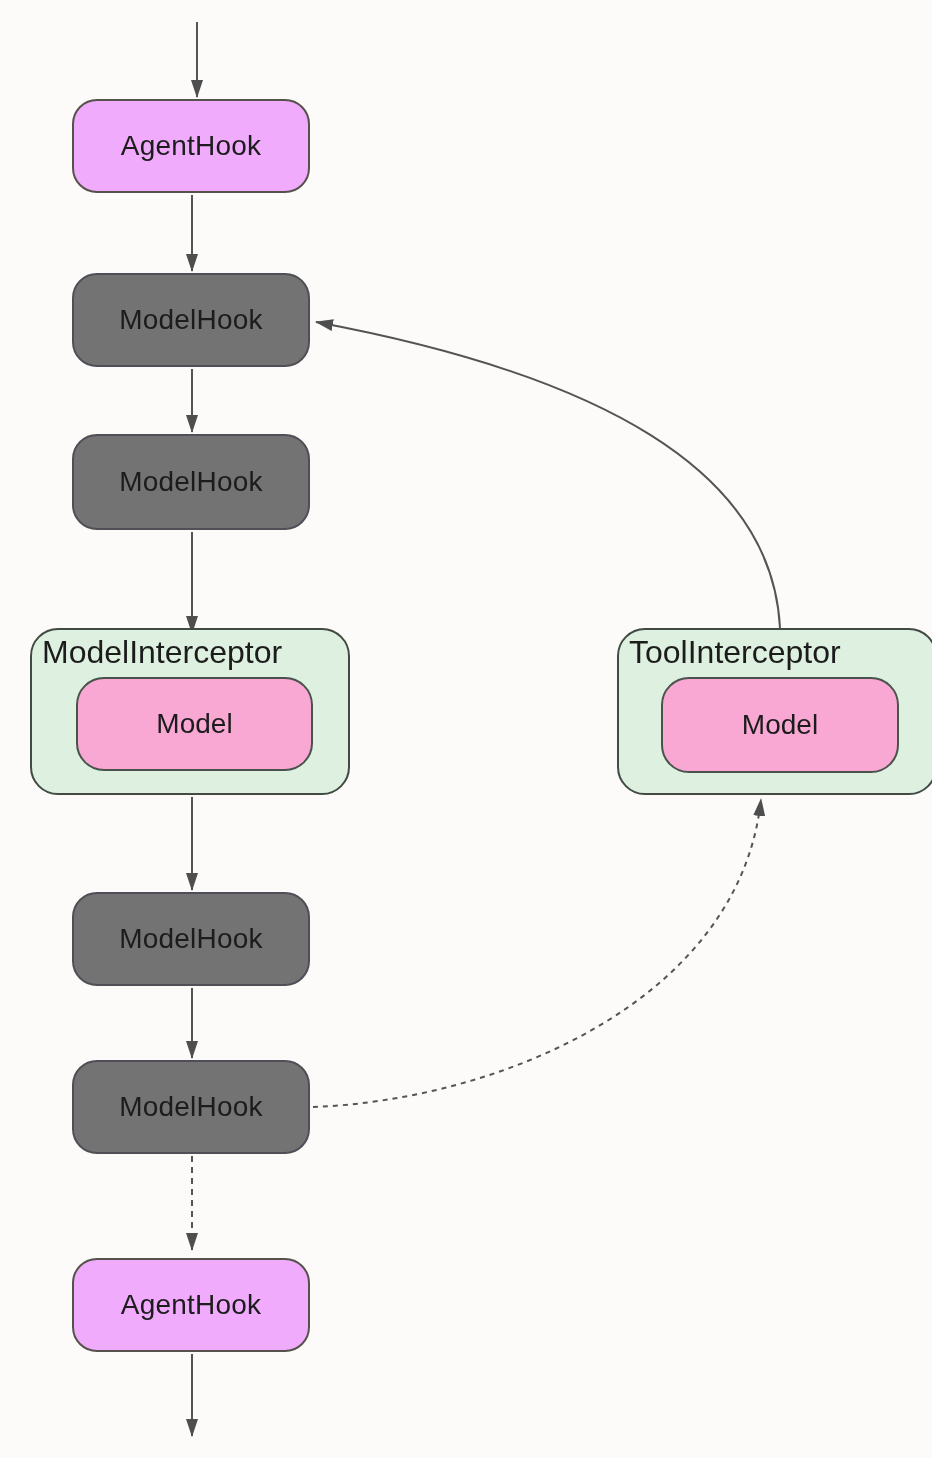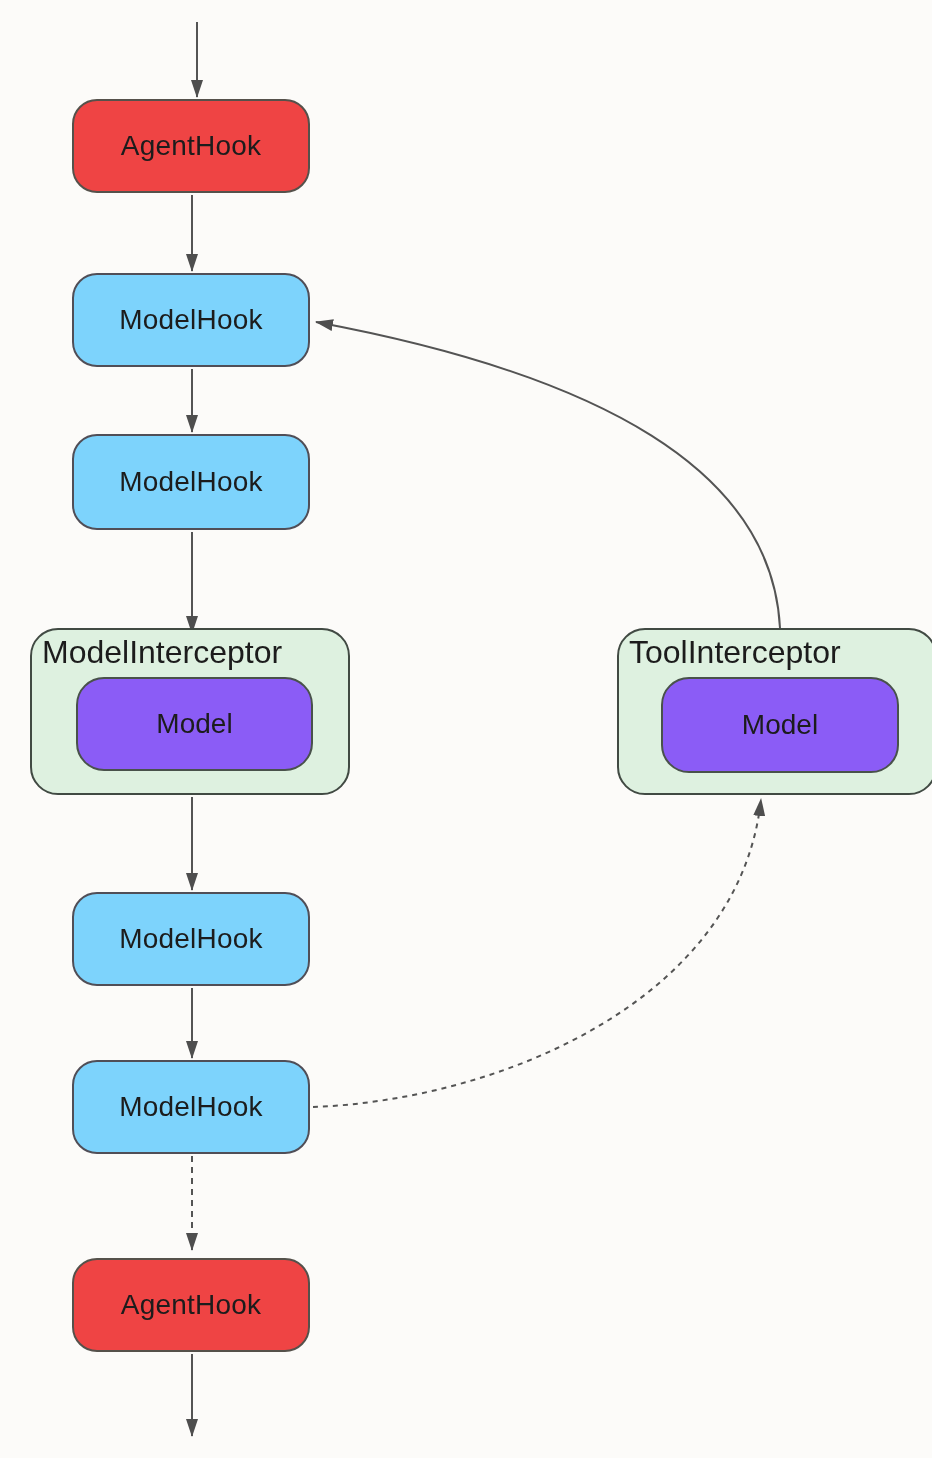--- a/index.html
+++ b/index.html
@@ -26,22 +26,22 @@
     box-sizing: border-box;
     display: flex;
     align-items: center;
     justify-content: center;
     border: 2px solid #4c4c4c;
     border-radius: 25px;
     font-size: 28px;
     color: #1c1c1c;
     letter-spacing: 0.2px;
   }
-  .node.cream  { background: #ef4444; border-color: #55514b; }
-  .node.purple { background: #7dd3fc; border-color: #504e57; }
+  .node.cream  { background: #f0abfc; border-color: #55514b; }
+  .node.purple { background: #737373; border-color: #504e57; }
   .container-box {
     position: absolute;
     box-sizing: border-box;
     background: #def1e0;
     border: 2px solid #414a43;
     border-radius: 28px;
   }
   .container-label {
     position: absolute;
     left: 10px;
@@ -50,21 +50,21 @@
     color: #1c1c1c;
     line-height: 1.1;
     white-space: nowrap;
   }
   .inner-box {
     position: absolute;
     box-sizing: border-box;
     display: flex;
     align-items: center;
     justify-content: center;
-    background: #8b5cf6;
+    background: #f9a8d4;
     border: 2px solid #49524b;
     border-radius: 28px;
     font-size: 28px;
     color: #1c1c1c;
   }
   .node-label, .inner-label { pointer-events: none; }
 </style>
 </head>
 <body>
 

